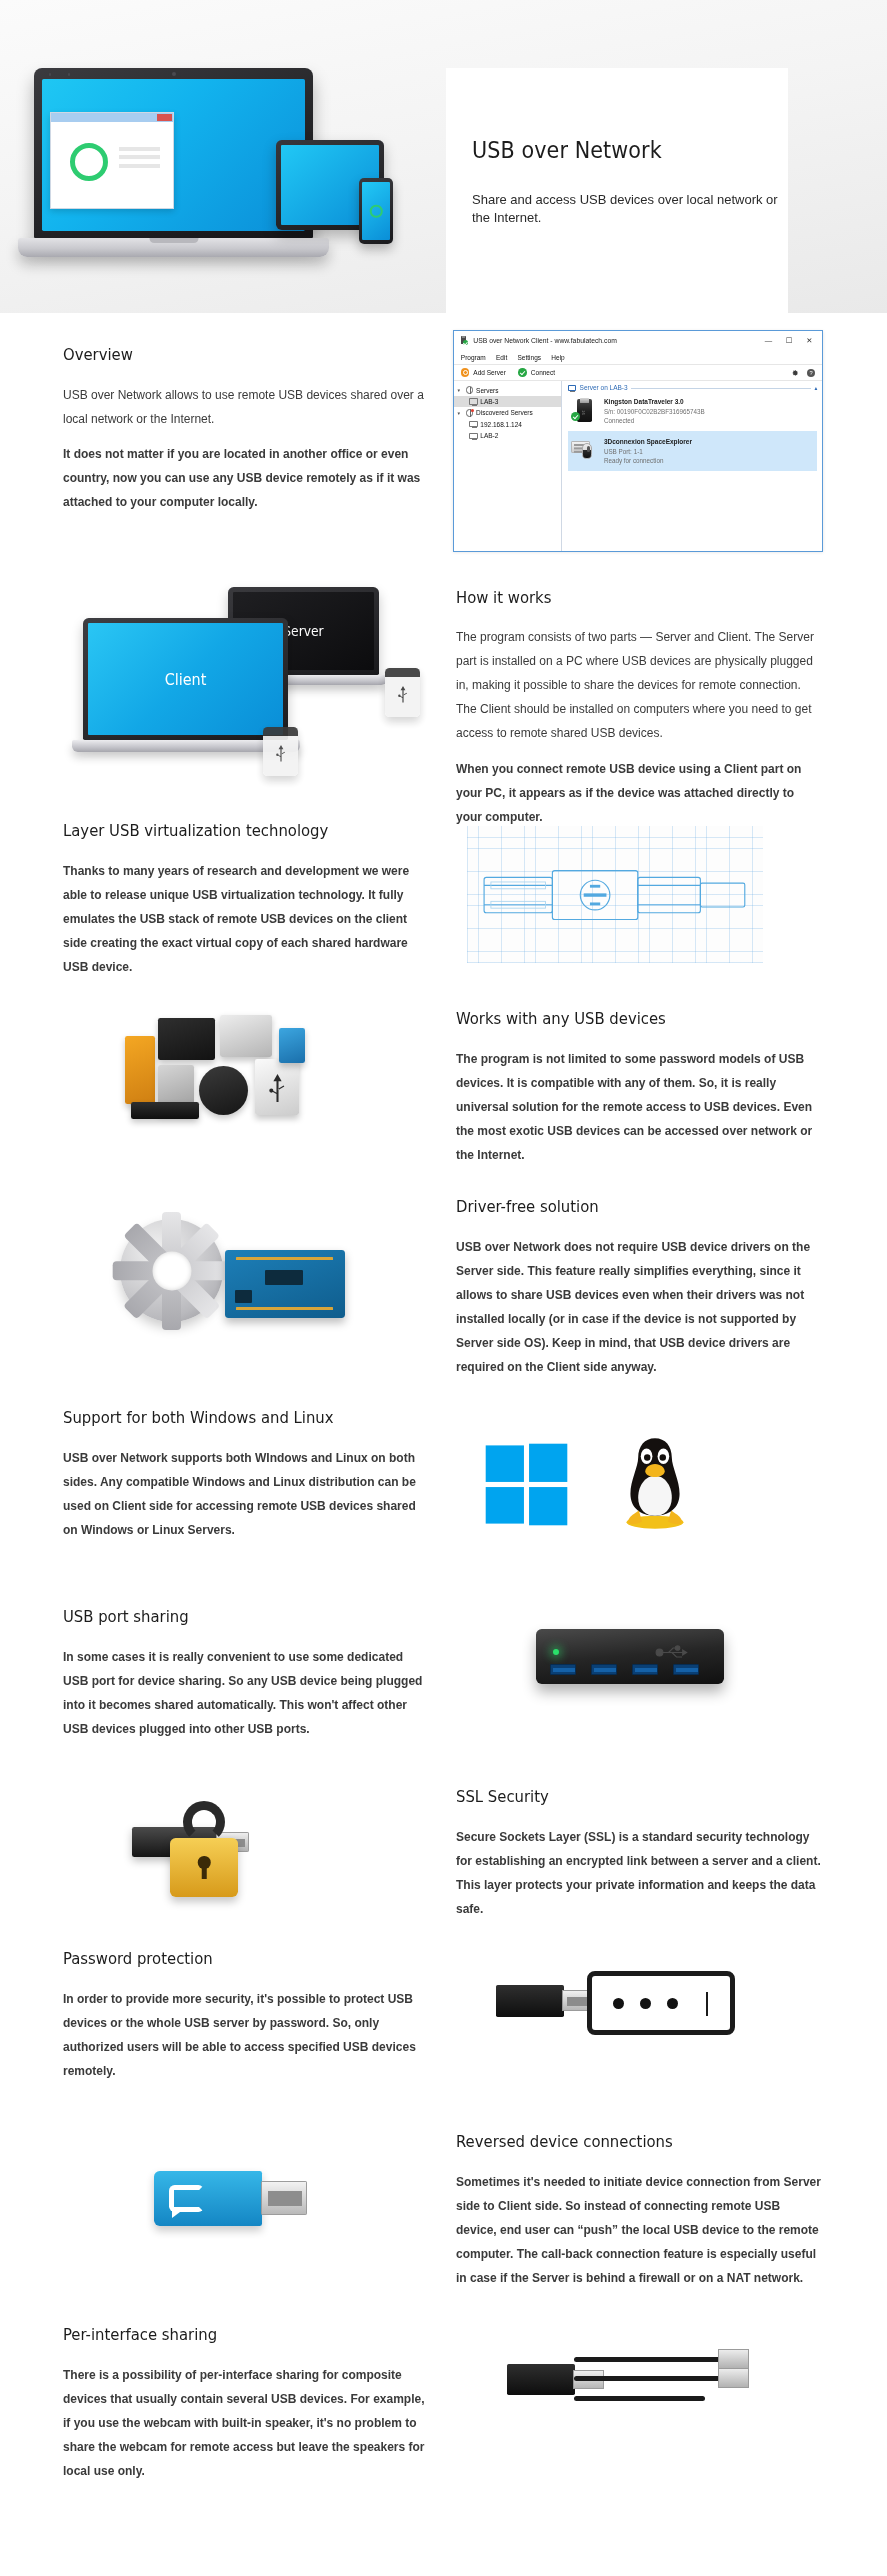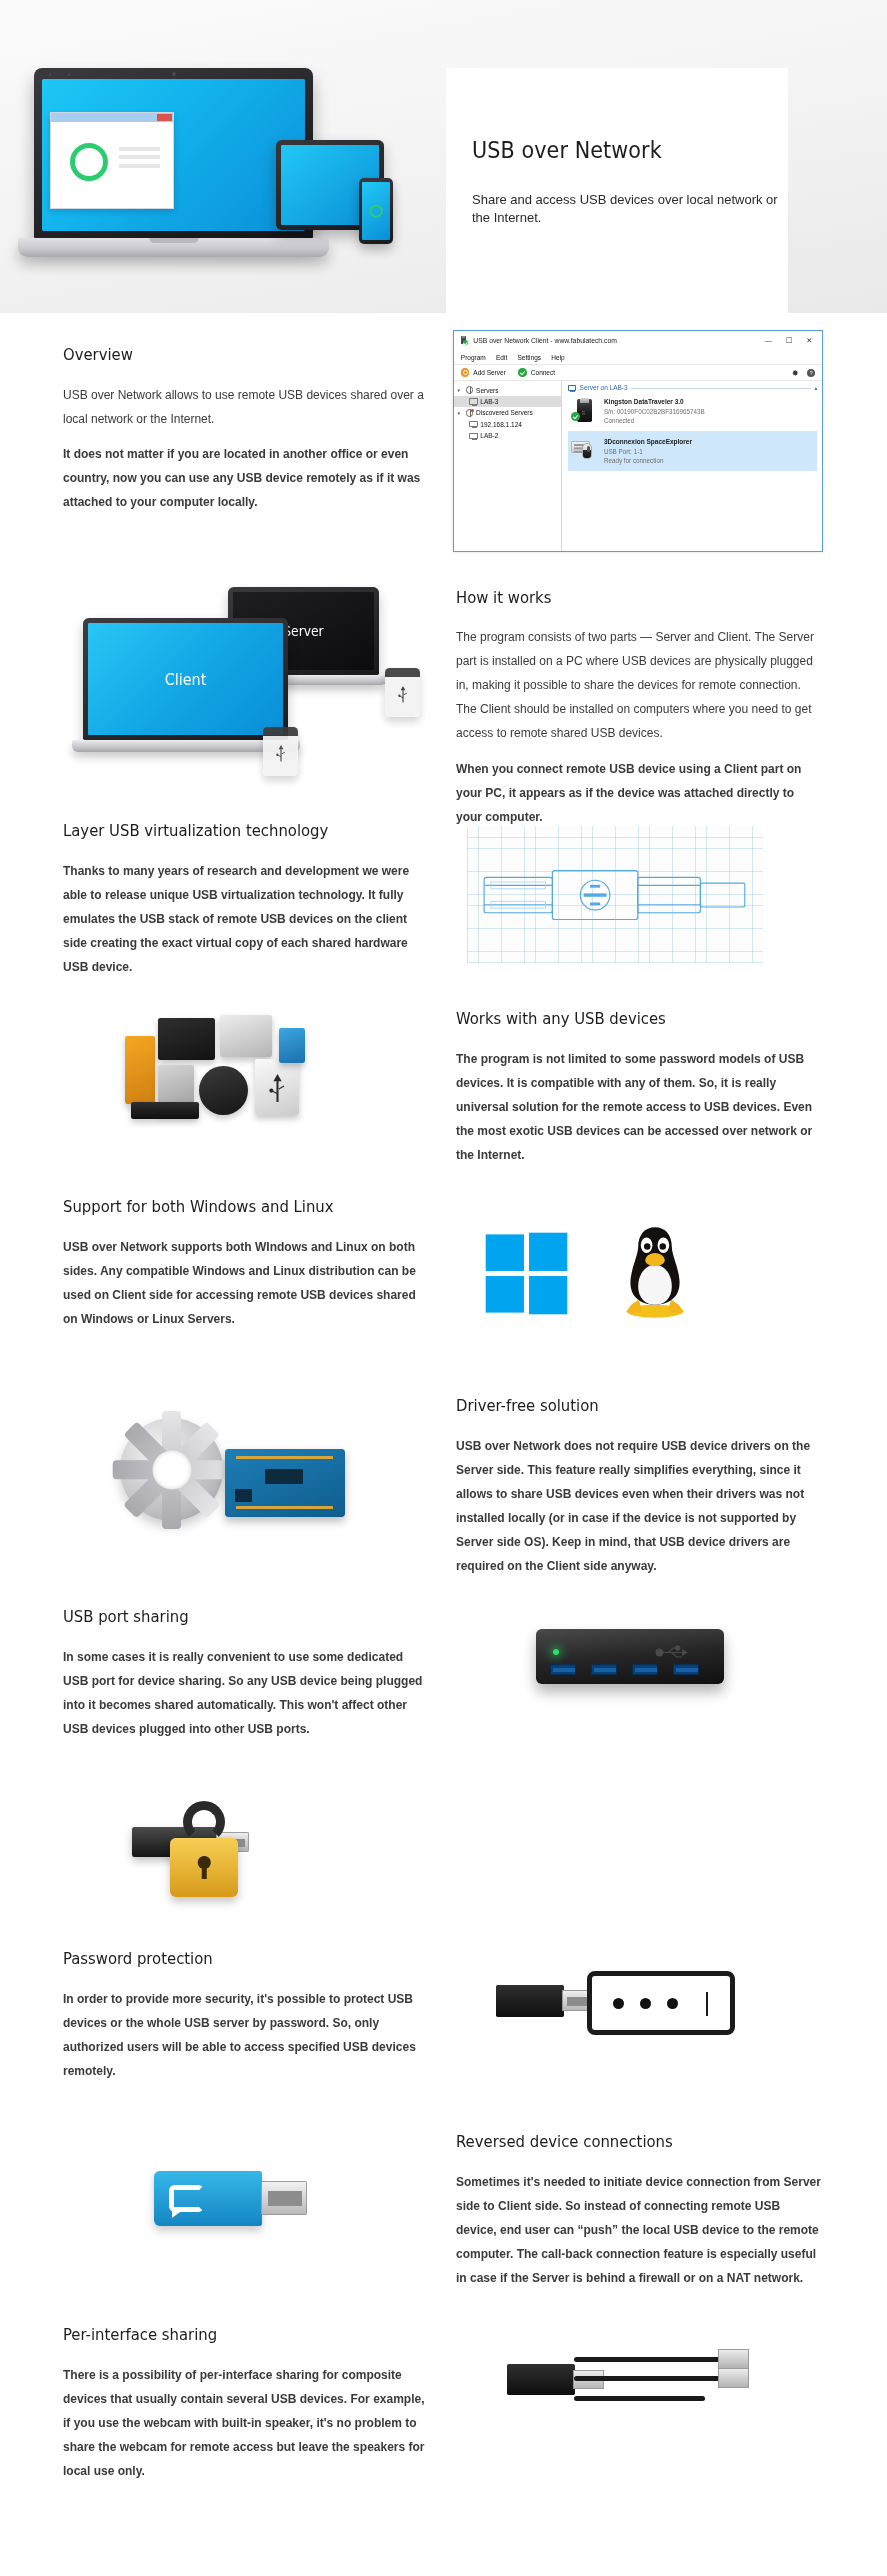--- a/index.html
+++ b/index.html
@@ -493,20 +493,43 @@
         <div class="cd" style="left:23px; top:100px; width:68px; height:17px; background:linear-gradient(180deg,#2e2e2e,#0f0f0f);"></div>
         <div class="cd" style="left:171px; top:26px; width:26px; height:35px; background:linear-gradient(160deg,#3ca6e0,#1a6fab);"></div>
       </div>
     </div>
     <div class="col-text" style="left:456px; top:17px;">
       <h2 class="sec">Works with any USB devices</h2>
       <p class="sec">The program is not limited to some password models of USB devices. It is compatible with any of them. So, it is really universal solution for the remote access to USB devices. Even the most exotic USB devices can be accessed over network or the Internet.</p>
     </div>
   </div>
 
+  <div class="row" style="height:211px;">
+    <div class="col-art" style="left:103px; top:11.4px; height:188px;">
+      <div class="art-box">
+        <div class="gearbig" style="left:17px; top:23px;">
+          <div class="gtooth" style="transform:rotate(0deg)"></div>
+          <div class="gtooth" style="transform:rotate(45deg)"></div>
+          <div class="gtooth" style="transform:rotate(90deg)"></div>
+          <div class="gtooth" style="transform:rotate(135deg)"></div>
+        </div>
+        <div class="board" style="left:122px; top:54px;">
+          <div class="chip" style="left:40px; top:19.4px; width:38px; height:15px;"></div>
+          <div class="chip" style="left:10.3px; top:40px; width:17px; height:12.5px;"></div>
+          <div class="pin" style="left:11.4px; top:6.8px; width:97px;"></div>
+          <div class="pin" style="left:11.4px; top:57px; width:97px;"></div>
+        </div>
+      </div>
+    </div>
+    <div class="col-text" style="left:456px; top:11.4px;">
+      <h2 class="sec">Driver-free solution</h2>
+      <p class="sec">USB over Network does not require USB device drivers on the Server side. This feature really simplifies everything, since it allows to share USB devices even when their drivers was not installed locally (or in case if the device is not supported by Server side OS). Keep in mind, that USB device drivers are required on the Client side anyway.</p>
+    </div>
+  </div>
+
   <div class="row" style="height:199px;">
     <div class="col-text" style="left:63px; top:11.4px;">
       <h2 class="sec">Support for both Windows and Linux</h2>
       <p class="sec">USB over Network supports both WIndows and Linux on both sides. Any compatible Windows and Linux distribution can be used on Client side for accessing remote USB devices shared on Windows or Linux Servers.</p>
     </div>
     <div class="col-art" style="left:473px; top:23px; height:159px;">
       <div class="art-box">
         <svg class="winlogo" style="left:11.4px; top:23px;" viewBox="0 0 100 100">
           <rect x="2" y="4" width="45" height="43" fill="#00a4ef"></rect>
           <rect x="53" y="2" width="45" height="45" fill="#00a4ef"></rect>
@@ -519,43 +542,20 @@
           <path d="M60 66c-14 0-26 14-26 34 0 18 12 28 26 28s26-10 26-28c0-20-12-34-26-34z" fill="#f6f6f6"></path>
           <ellipse cx="47" cy="36" rx="9" ry="12" fill="#fff"></ellipse>
           <ellipse cx="73" cy="36" rx="9" ry="12" fill="#fff"></ellipse>
           <circle cx="48" cy="38" r="5" fill="#14100e"></circle>
           <circle cx="72" cy="38" r="5" fill="#14100e"></circle>
           <path d="M60 48c-9 0-15 6-15 11s6 9 15 9 15-4 15-9-6-11-15-11z" fill="#f3b51c"></path>
           <path d="M35 120c-9 6-18 12-16 18 2 5 12 4 21-1z" fill="#f3b51c"></path>
           <path d="M85 120c9 6 18 12 16 18-2 5-12 4-21-1z" fill="#f3b51c"></path>
         </svg>
       </div>
-    </div>
-  </div>
-
-  <div class="row" style="height:211px;">
-    <div class="col-art" style="left:103px; top:11.4px; height:188px;">
-      <div class="art-box">
-        <div class="gearbig" style="left:17px; top:23px;">
-          <div class="gtooth" style="transform:rotate(0deg)"></div>
-          <div class="gtooth" style="transform:rotate(45deg)"></div>
-          <div class="gtooth" style="transform:rotate(90deg)"></div>
-          <div class="gtooth" style="transform:rotate(135deg)"></div>
-        </div>
-        <div class="board" style="left:122px; top:54px;">
-          <div class="chip" style="left:40px; top:19.4px; width:38px; height:15px;"></div>
-          <div class="chip" style="left:10.3px; top:40px; width:17px; height:12.5px;"></div>
-          <div class="pin" style="left:11.4px; top:6.8px; width:97px;"></div>
-          <div class="pin" style="left:11.4px; top:57px; width:97px;"></div>
-        </div>
-      </div>
-    </div>
-    <div class="col-text" style="left:456px; top:11.4px;">
-      <h2 class="sec">Driver-free solution</h2>
-      <p class="sec">USB over Network does not require USB device drivers on the Server side. This feature really simplifies everything, since it allows to share USB devices even when their drivers was not installed locally (or in case if the device is not supported by Server side OS). Keep in mind, that USB device drivers are required on the Client side anyway.</p>
     </div>
   </div>
 
   <div class="row" style="height:177px;">
     <div class="col-text" style="left:63px; top:11.4px;">
       <h2 class="sec">USB port sharing</h2>
       <p class="sec">In some cases it is really convenient to use some dedicated USB port for device sharing. So any USB device being plugged into it becomes shared automatically. This won't affect other USB devices plugged into other USB ports.</p>
     </div>
     <div class="col-art" style="left:473px; top:11.4px; height:154px;">
       <div class="art-box">
@@ -595,20 +595,24 @@
           <div class="mtl">
               <i></i>
             </div>
         </div>
         <div class="shackle" style="left:80px; top:18px;"></div>
         <div class="lock" style="left:67px; top:55px;">
             <div class="kh"></div>
           </div>
       </div>
     </div>
+    <div class="col-text" style="left:456px; top:14.2px;">
+      <h2 class="sec">SSL Security</h2>
+      <p class="sec">Secure Sockets Layer (SSL) is a standard security technology for establishing an encrypted link between a server and a client. This layer protects your private information and keeps the data safe.</p>
+    </div>
   </div>
 
   <div class="row" style="height:171px;">
     <div class="col-text" style="left:63px; top:11.4px;">
       <h2 class="sec">Password protection</h2>
       <p class="sec">In order to provide more security, it's possible to protect USB devices or the whole USB server by password. So, only authorized users will be able to access specified USB devices remotely.</p>
     </div>
     <div class="col-art" style="left:473px; top:5.7px; height:154px;">
       <div class="art-box">
         <div class="usbtip" style="left:23px; top:42px;">

